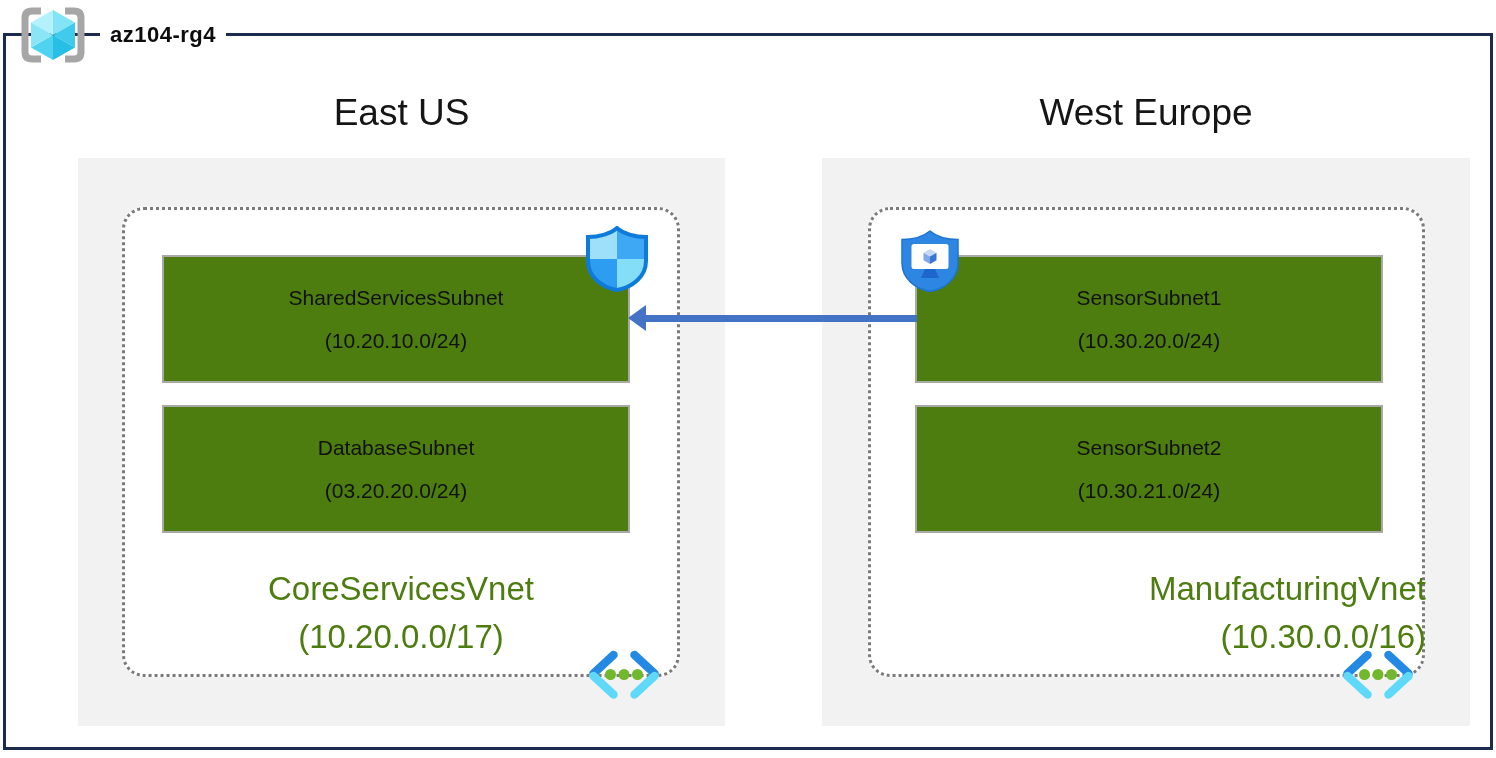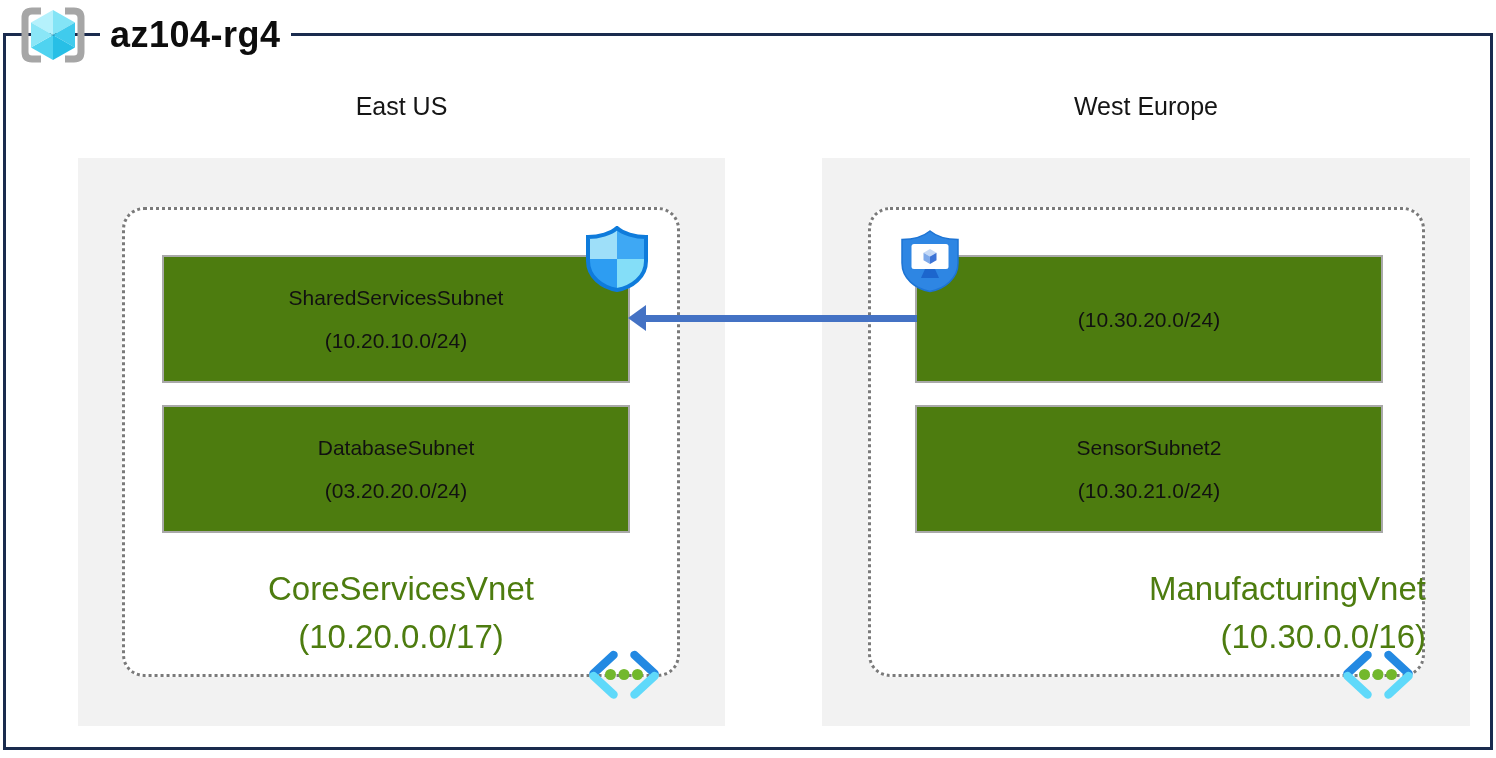--- a/index.html
+++ b/index.html
@@ -8,23 +8,23 @@
     font-family:"Liberation Sans", sans-serif; color:#141414; overflow:hidden;
   }
   .rg-border {
     position:absolute; left:3px; top:33px; width:1484px; height:711px;
     border:3px solid #1a2b4e;
   }
   .rg-title { position:absolute; left:20px; top:6px; display:flex; align-items:center; }
   .rg-icon-svg { display:block; }
   .rg-label {
     margin-left:14px; background:#ffffff; padding:2px 10px;
-    font-size:36px; font-weight:bold; color:#0d0d0d; letter-spacing:0.5px;
+    font-size:22px; font-weight:bold; color:#0d0d0d; letter-spacing:0.5px;
   }
-  .region-heading { position:absolute; top:92px; font-size:25px; text-align:center; color:#151515; }
+  .region-heading { position:absolute; top:92px; font-size:37px; text-align:center; color:#151515; }
   .region-heading.east { left:78px;  width:647px; }
   .region-heading.west { left:822px; width:648px; }
   .region-box { position:absolute; top:158px; height:568px; background:#f2f2f2; }
   .region-box.left  { left:78px;  width:647px; }
   .region-box.right { left:822px; width:648px; }
   .vnet-box {
     position:absolute; top:207px; height:470px; box-sizing:border-box;
     border:3px dotted #7a7a7a; border-radius:22px; background:#ffffff;
   }
   .vnet-box.left  { left:122px; width:558px; }
@@ -73,20 +73,21 @@
   <div class="subnet l row1">
     <div>SharedServicesSubnet</div>
     <div>(10.20.10.0/24)</div>
   </div>
   <div class="subnet l row2">
     <div>DatabaseSubnet</div>
     <div>(03.20.20.0/24)</div>
   </div>
 
   <div class="subnet r row1">
+    <div>SensorSubnet1</div>
     <div>(10.30.20.0/24)</div>
   </div>
   <div class="subnet r row2">
     <div>SensorSubnet2</div>
     <div>(10.30.21.0/24)</div>
   </div>
 
   <div class="vnet-label left">
     <div>CoreServicesVnet</div>
     <div>(10.20.0.0/17)</div>

